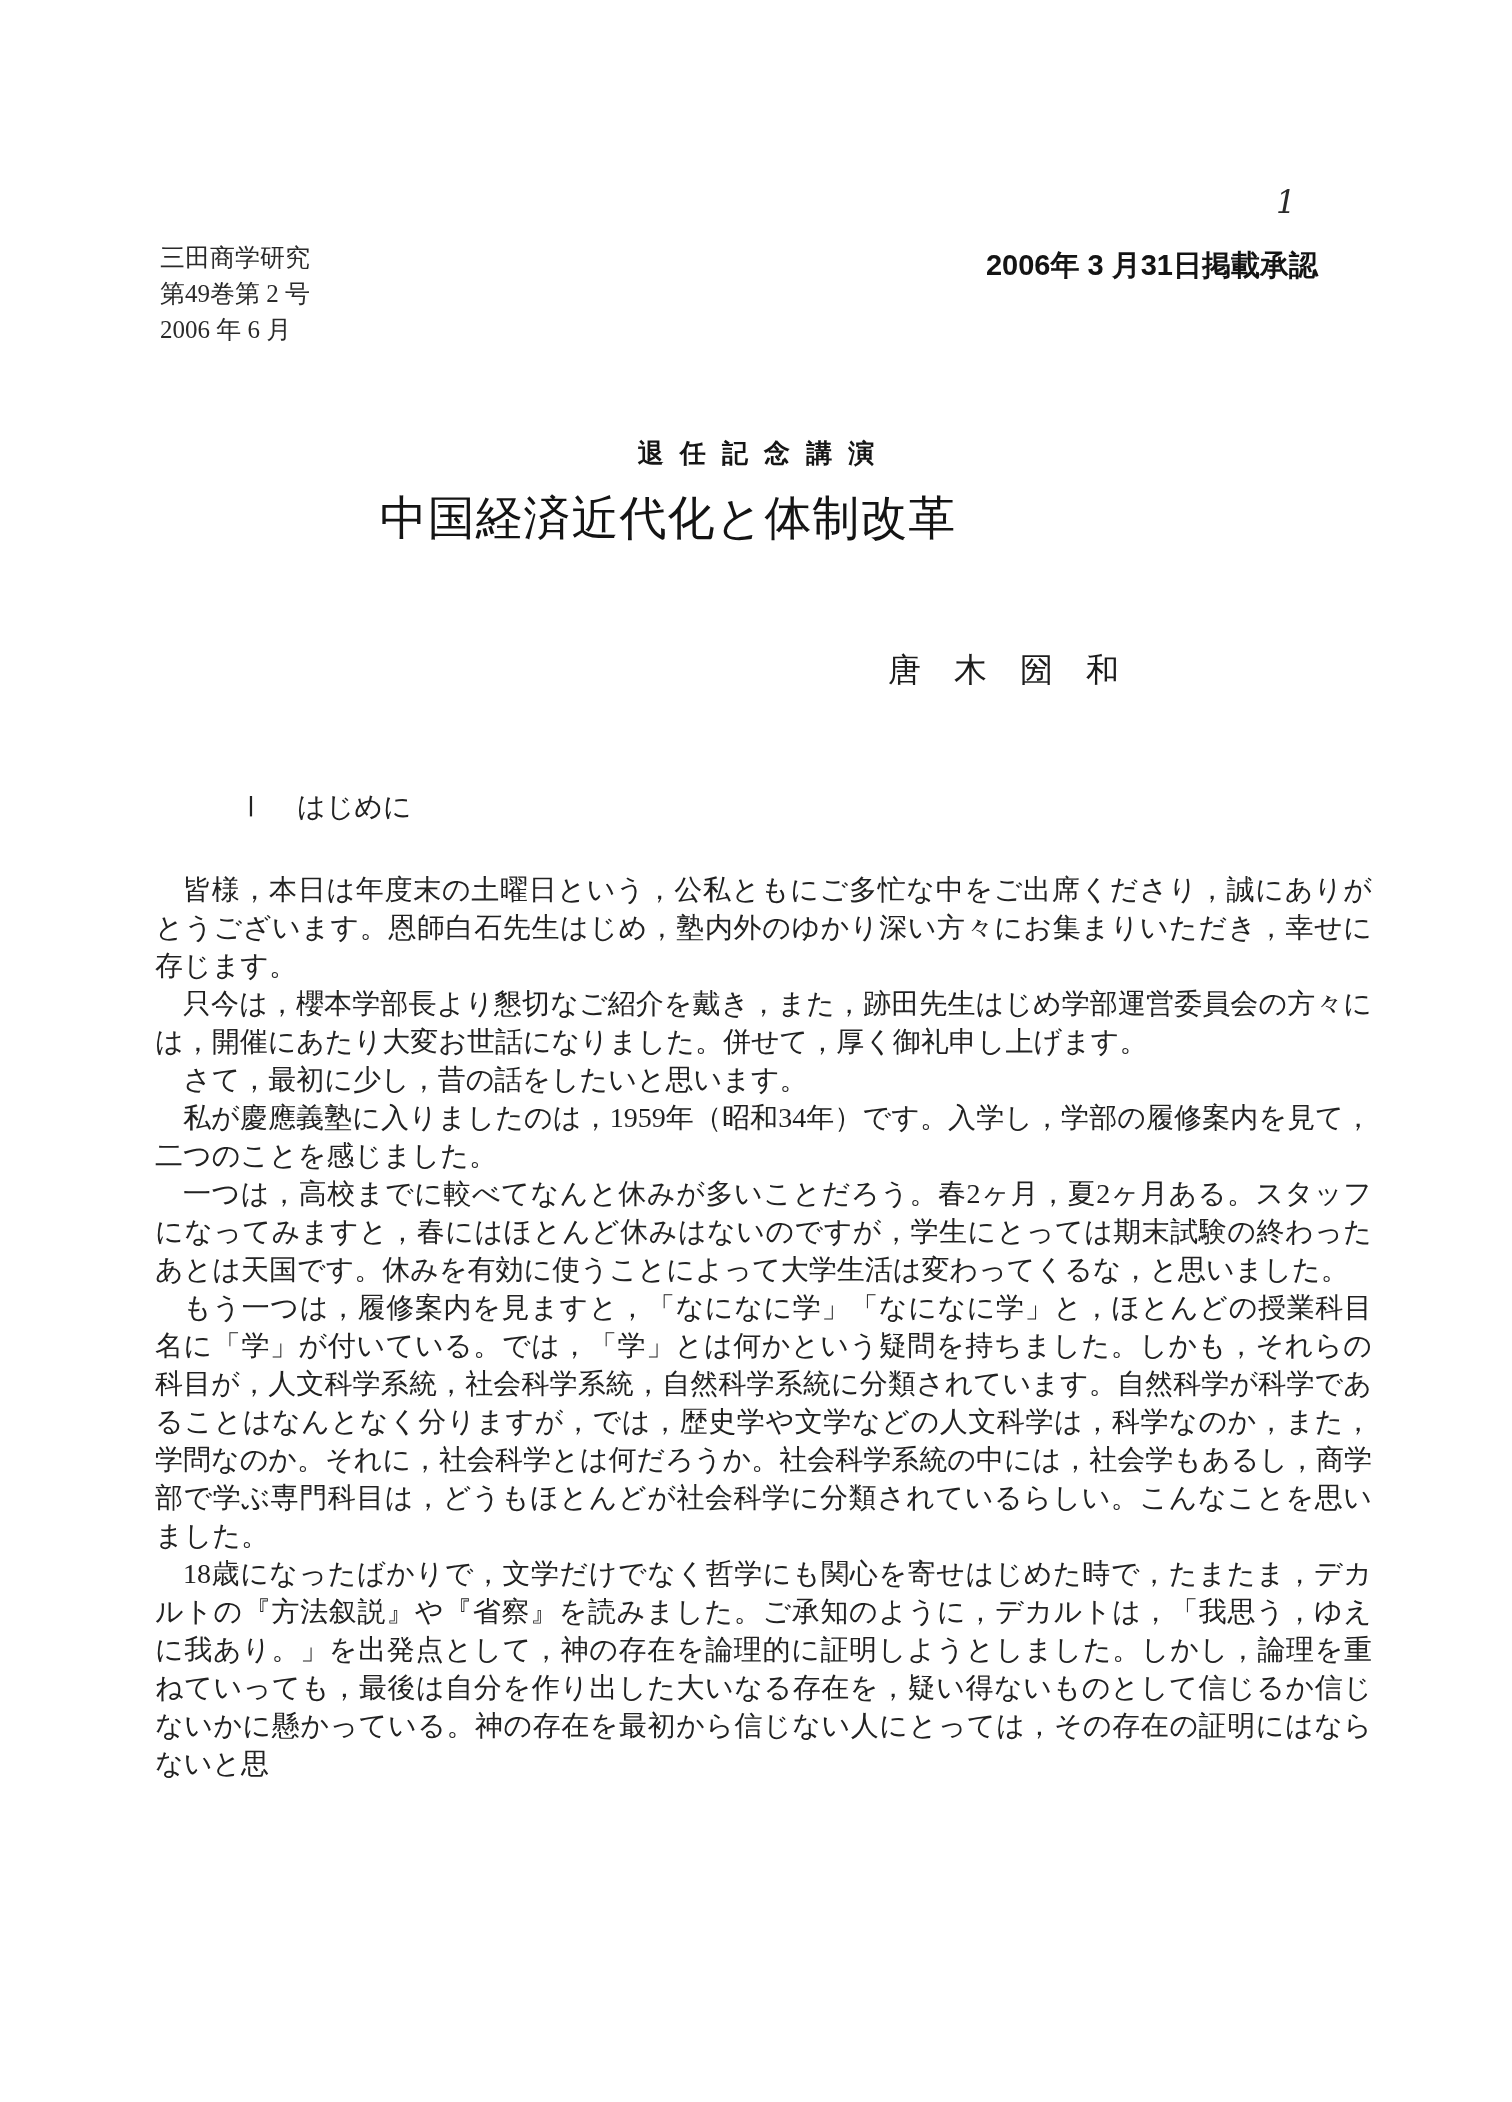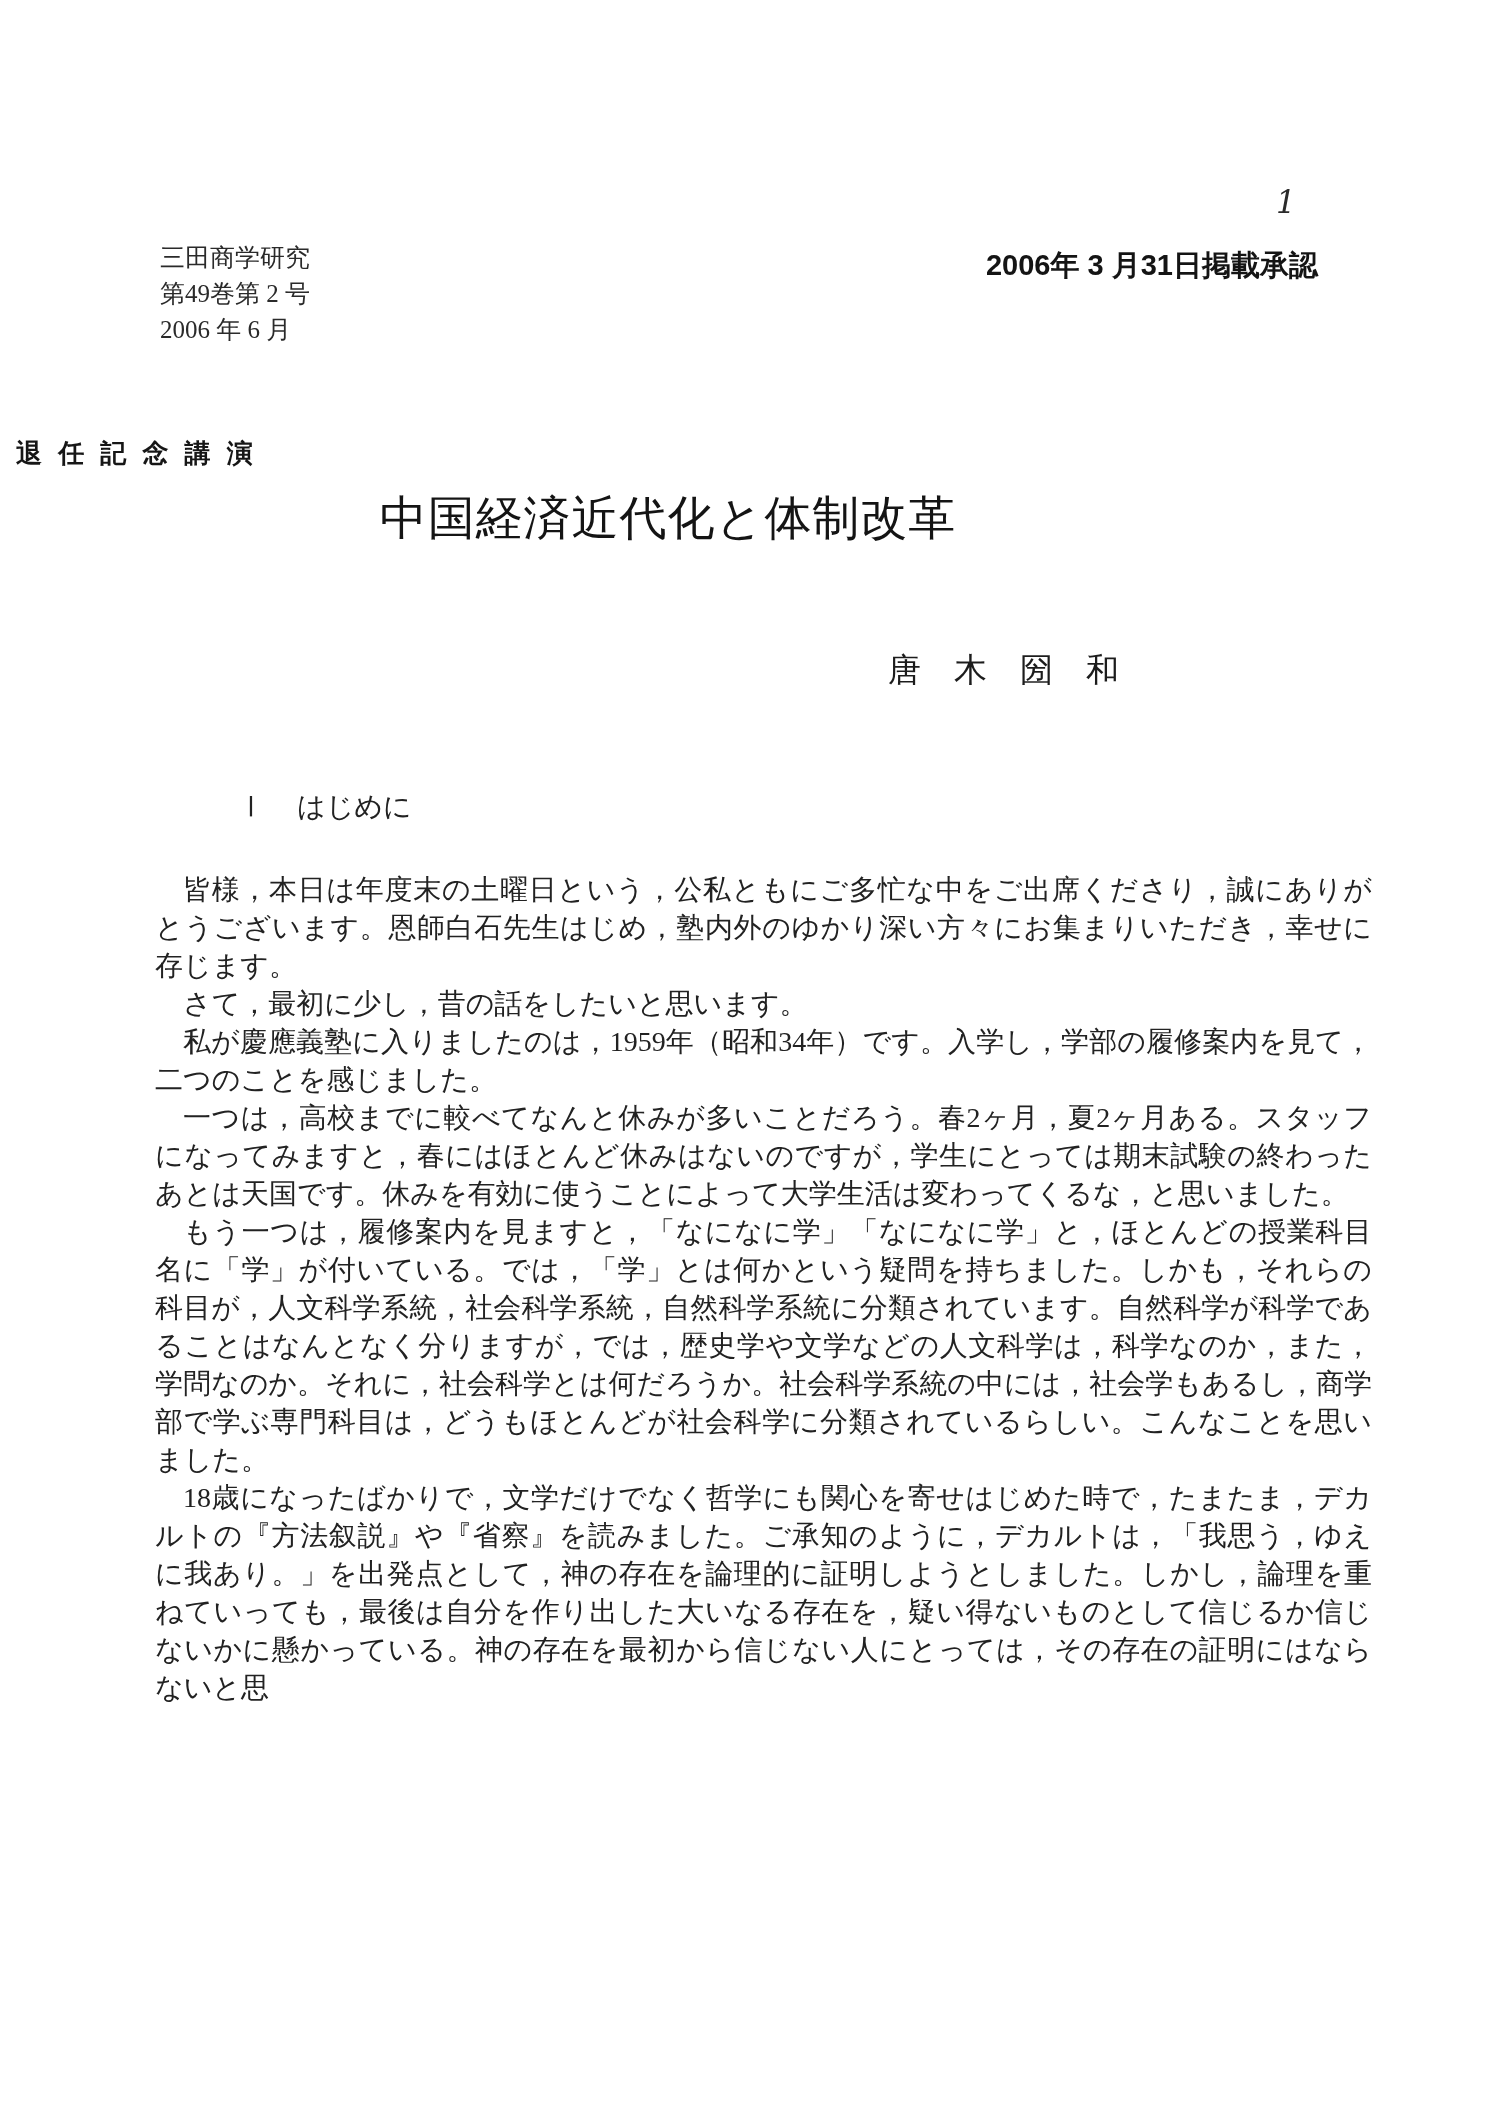--- a/index.html
+++ b/index.html
@@ -47,20 +47,21 @@
     font-family: "Liberation Sans", sans-serif;
     color: #141414;
     white-space: pre;
   }
   
   .lecture-type {
     position: absolute;
     top: 436px;
     left: 0;
     width: 1512px;
+    text-align: center;
     font-size: 26px;
     font-weight: 600;
     letter-spacing: 0.62em;
     padding-left: 0.62em; 
     box-sizing: border-box;
     font-family: "Liberation Sans", sans-serif;
     color: #161616;
   }
   
   .article-title {
@@ -142,20 +143,21 @@
   <h1 class="article-title" style="margin:0; font-weight:500;">中国経済近代化と体制改革</h1>
 
   <div class="author-line">唐　木　圀　和</div>
 
   <div class="section-heading">
     <span class="section-numeral">Ⅰ</span><span class="section-title">はじめに</span>
   </div>
 
   <div class="body-text">
     <p>皆様，本日は年度末の土曜日という，公私ともにご多忙な中をご出席くださり，誠にありがとうございます。恩師白石先生はじめ，塾内外のゆかり深い方々にお集まりいただき，幸せに存じます。</p>
+    <p>只今は，櫻本学部長より懇切なご紹介を戴き，また，跡田先生はじめ学部運営委員会の方々には，開催にあたり大変お世話になりました。併せて，厚く御礼申し上げます。</p>
     <p>さて，最初に少し，昔の話をしたいと思います。</p>
     <p>私が慶應義塾に入りましたのは，1959年（昭和34年）です。入学し，学部の履修案内を見て，二つのことを感じました。</p>
     <p>一つは，高校までに較べてなんと休みが多いことだろう。春2ヶ月，夏2ヶ月ある。スタッフになってみますと，春にはほとんど休みはないのですが，学生にとっては期末試験の終わったあとは天国です。休みを有効に使うことによって大学生活は変わってくるな，と思いました。</p>
     <p>もう一つは，履修案内を見ますと，「なになに学」「なになに学」と，ほとんどの授業科目名に「学」が付いている。では，「学」とは何かという疑問を持ちました。しかも，それらの科目が，人文科学系統，社会科学系統，自然科学系統に分類されています。自然科学が科学であることはなんとなく分りますが，では，歴史学や文学などの人文科学は，科学なのか，また，学問なのか。それに，社会科学とは何だろうか。社会科学系統の中には，社会学もあるし，商学部で学ぶ専門科目は，どうもほとんどが社会科学に分類されているらしい。こんなことを思いました。</p>
     <p>18歳になったばかりで，文学だけでなく哲学にも関心を寄せはじめた時で，たまたま，デカルトの『方法叙説』や『省察』を読みました。ご承知のように，デカルトは，「我思う，ゆえに我あり。」を出発点として，神の存在を論理的に証明しようとしました。しかし，論理を重ねていっても，最後は自分を作り出した大いなる存在を，疑い得ないものとして信じるか信じないかに懸かっている。神の存在を最初から信じない人にとっては，その存在の証明にはならないと思</p>
   </div>
 
 </div>
 
 </body></html>

